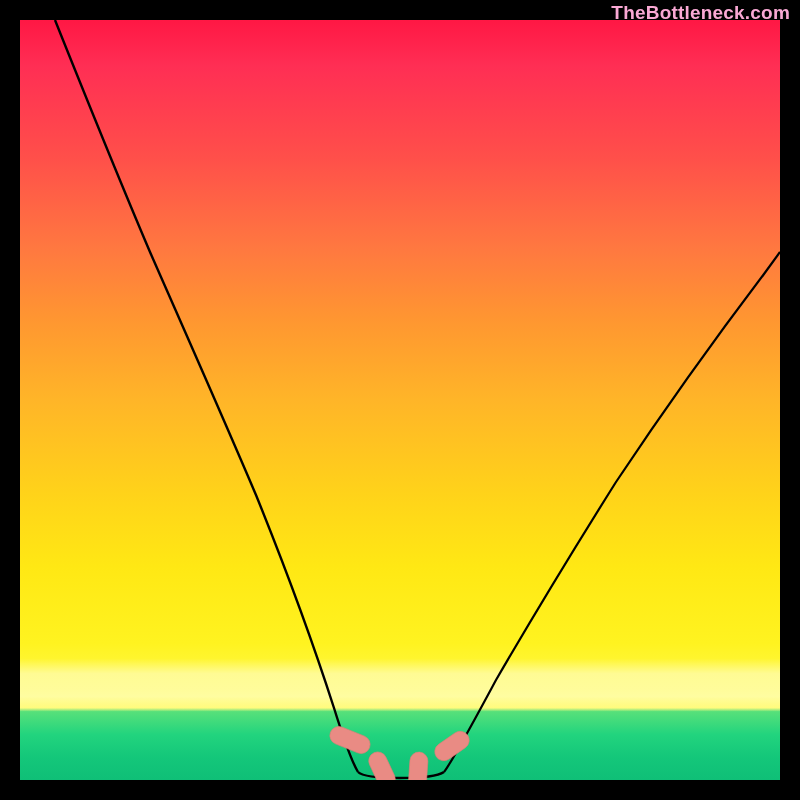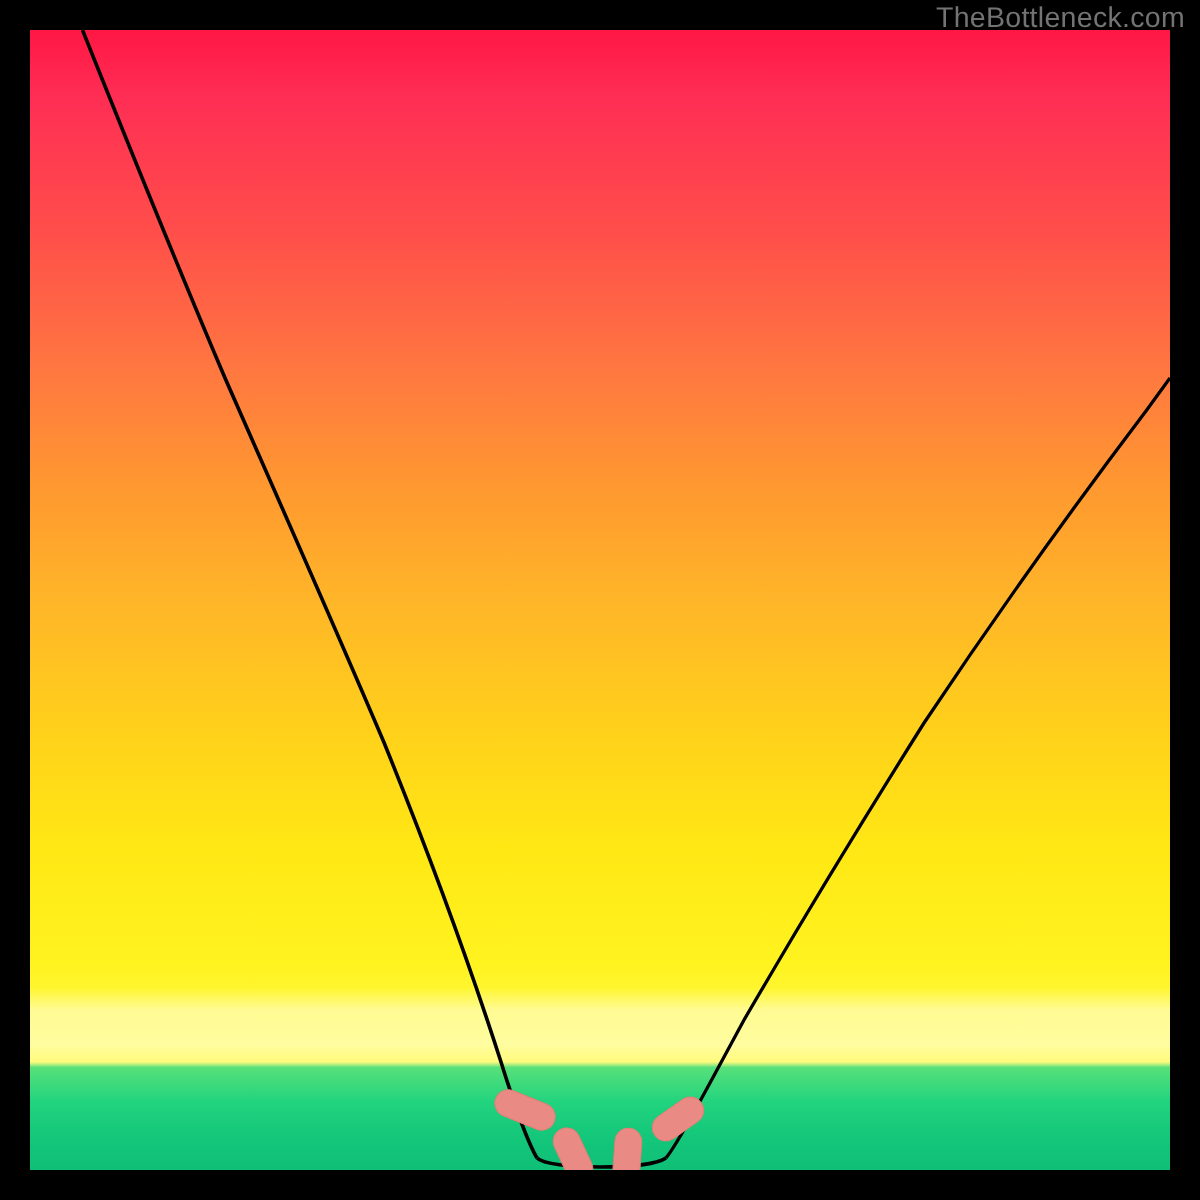--- a/index.html
+++ b/index.html
@@ -63,23 +63,23 @@
         #fdffb0 100%);
   }
   .curve-svg {
     position: absolute;
     inset: 0;
   }
   .watermark {
     position: absolute;
     top: 2px;
     right: 10px;
-    color: #737373;
+    color: #f9a8d4;
     font-size: 19px;
-    font-weight: 400;
+    font-weight: 700;
     letter-spacing: 0.2px;
     user-select: none;
   }
 </style>
 </head>
 <body>
 
 <div class="frame">
   <div class="plot-area">
     <div class="gradient-bg"></div>

